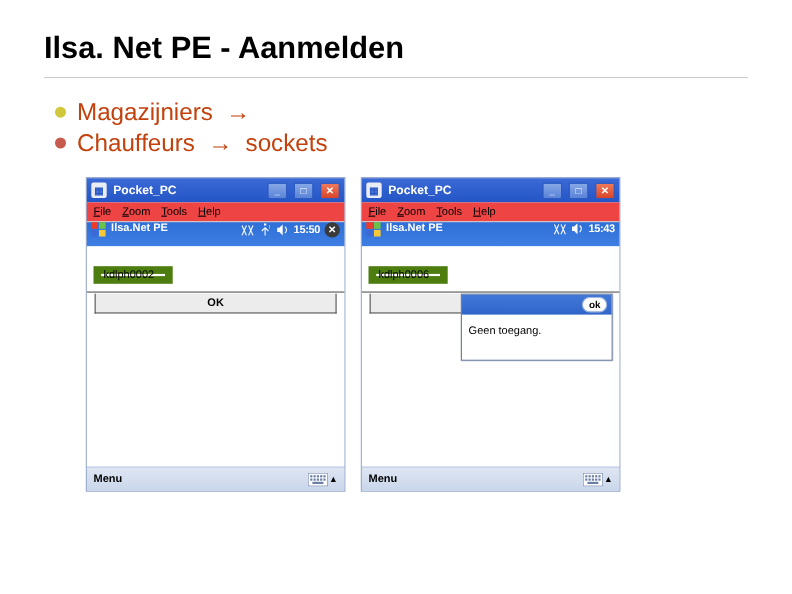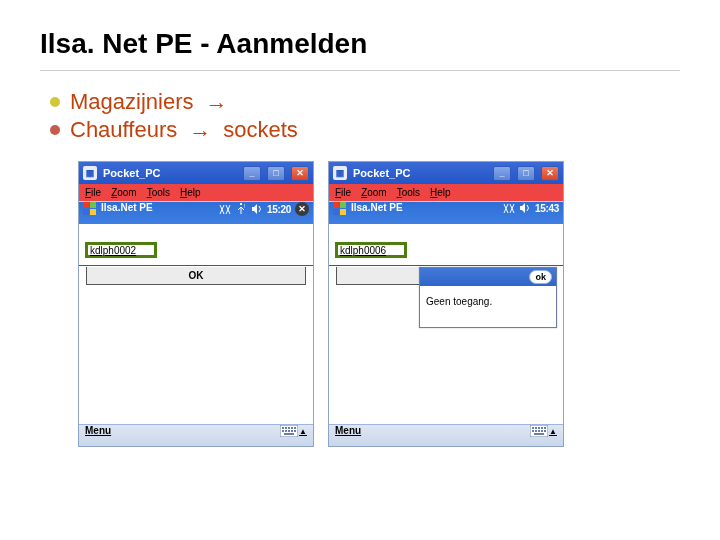--- a/index.html
+++ b/index.html
@@ -160,27 +160,26 @@
     height: 200px;
     background: #fff;
     position: relative;
   }
   .input-box {
     position: absolute;
     top: 18px;
     left: 6px;
     width: 72px;
     height: 16px;
-    border: 3px solid #4d7c0f;
+    border: 7px solid #4d7c0f;
     font-size: 10px;
     padding: 0 2px;
     display: flex;
     align-items: center;
     background: #fff;
-    text-decoration: underline;
   }
   .hr-rule {
     position: absolute;
     top: 41px;
     left: 0;
     right: 0;
     border-top: 1px solid #555;
   }
   .ok-button {
     position: absolute;
@@ -227,26 +226,25 @@
   }
   .dlg-body {
     padding: 10px 6px 20px 6px;
     font-size: 10px;
   }
   .bottombar {
     height: 22px;
     background: linear-gradient(#dfe6f3, #c9d6ea);
     border-top: 1px solid #9fb4de;
     display: flex;
-    align-items: flex-start;
+    align-items: center;
     padding: 0 6px;
     justify-content: space-between;
     font-size: 10px;
     font-weight: bold;
-    text-decoration: underline;
   }
   .kb-icon svg { display:block; }
   .kb-icon { display:flex; align-items:center; gap:1px; }
   .caret { font-size: 8px; }
 </style>
 </head>
 <body>
 
 <h1 class="slide-title">Ilsa. Net PE - Aanmelden</h1>
 <hr class="divider">
@@ -295,21 +293,21 @@
           </svg>
         <svg width="12" height="12" viewBox="0 0 12 12">
             <path d="M6 11 L6 4 M3 7 L6 4 L9 7" stroke="#fff" stroke-width="1" fill="none"></path>
             <rect x="5" y="0" width="2" height="2" fill="#fff"></rect>
             <text x="9" y="5" font-size="5" fill="#fff">!</text>
           </svg>
         <svg width="12" height="12" viewBox="0 0 12 12">
             <path d="M1 4 L3 4 L6 1 L6 11 L3 8 L1 8 Z" fill="#fff"></path>
             <path d="M8 3 Q11 6 8 9" stroke="#fff" fill="none"></path>
           </svg>
-        <span class="time">15:20</span>
+        <span class="time">15:50</span>
         <span class="close-circle">✕</span>
       </span>
     </div>
     <div class="client">
       <div class="input-box">kdlph0002</div>
       <div class="hr-rule"></div>
       <div class="ok-button">OK</div>
     </div>
     <div class="bottombar">
       <span>Menu</span>

